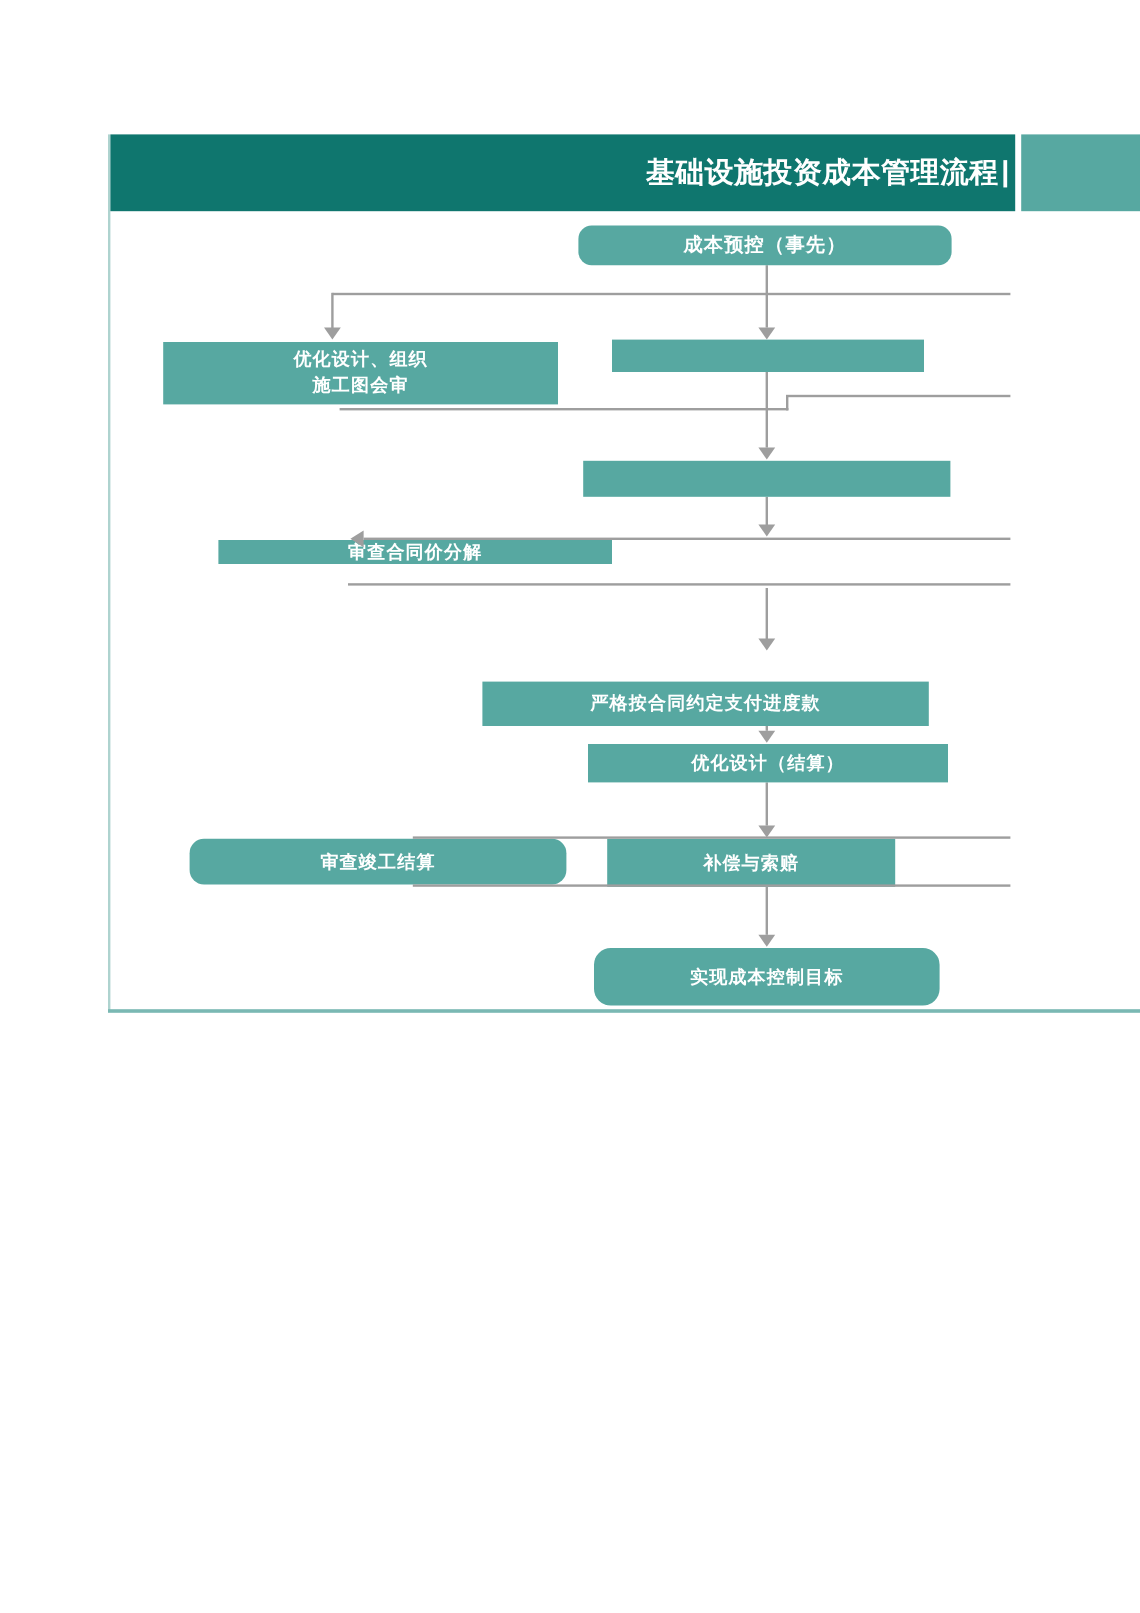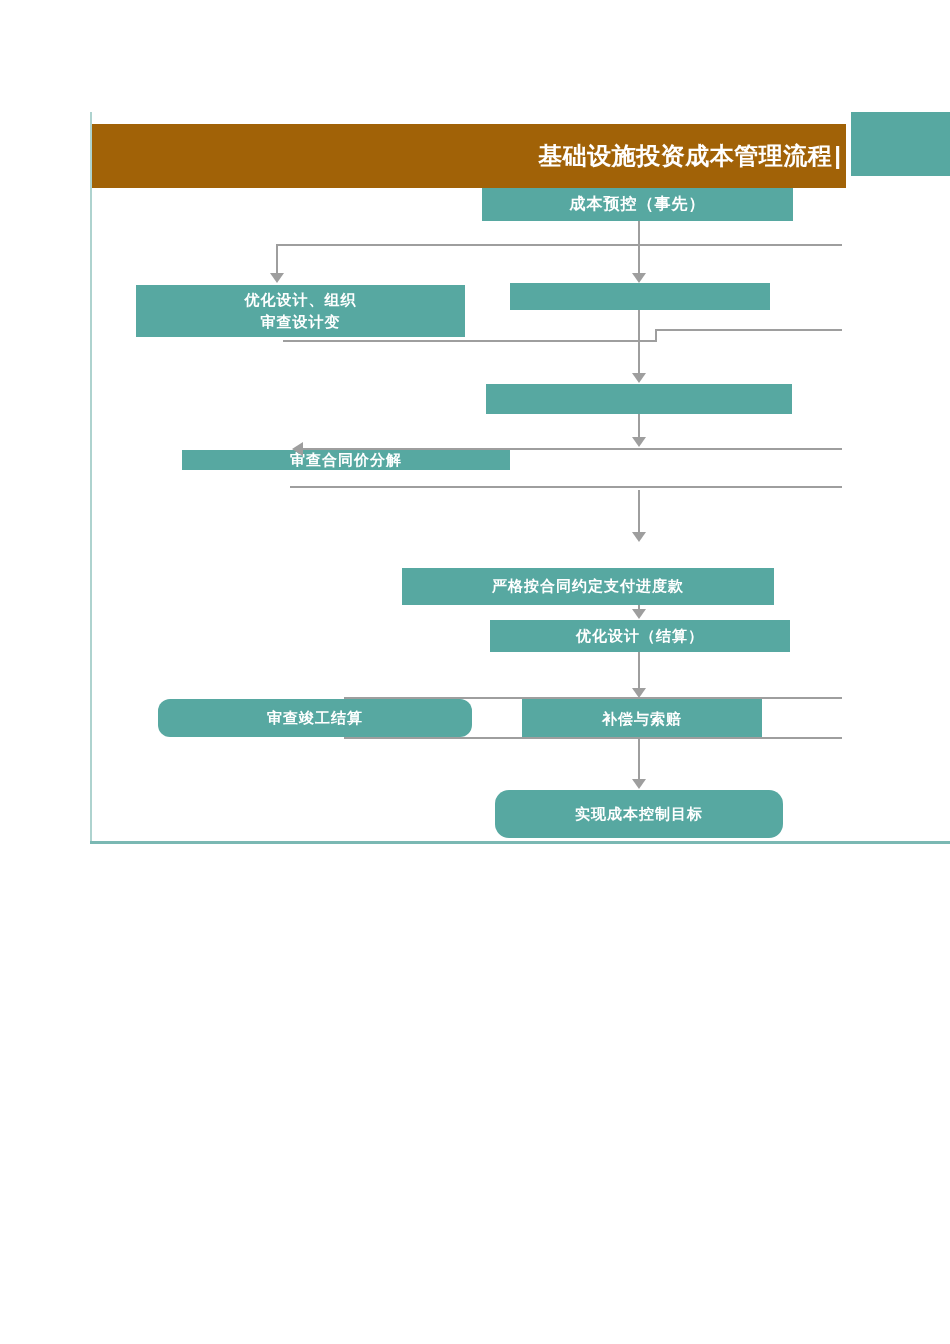--- a/index.html
+++ b/index.html
@@ -12,44 +12,44 @@
     font-family: "Liberation Sans", sans-serif;
   }
 
   
   .frame-left   { position: absolute; left: 90px;  top: 112px; width: 2px;  height: 731px; background: #aed3cf; }
   .frame-bottom { position: absolute; left: 90px;  top: 841px; width: 860px; height: 3px;  background: #7ab8b3; }
 
   
   .header-bar {
     position: absolute; left: 92px; top: 112px; width: 754px; height: 64px;
-    background: #a16207; display: flex; align-items: center; justify-content: flex-end;
-    padding-right: 5px; box-sizing: border-box; margin-top: 12px;
+    background: #0f766e; display: flex; align-items: center; justify-content: flex-end;
+    padding-right: 5px; box-sizing: border-box;
   }
   .header-bar .title  { color: #ffffff; font-weight: bold; font-size: 24px; letter-spacing: 0.5px; }
   .header-bar .cursor { color: #ffffff; font-weight: bold; font-size: 24px; margin-left: 2px; }
   .header-right { position: absolute; left: 851px; top: 112px; width: 99px; height: 64px; background: #57a8a1; }
 
   
   .node {
     position: absolute; background: #57a8a1; color: #ffffff;
     display: flex; align-items: center; justify-content: center;
     font-weight: bold; font-size: 15px; text-align: center; z-index: 2;
     letter-spacing: 1px;
   }
-  .node-a { left: 482px; top: 188px; width: 311px; height: 33px; font-size: 16px; }
+  .node-a { left: 482px; top: 188px; width: 311px; height: 33px; font-size: 16px; border-radius: 11px; }
   .node-b { left: 136px; top: 285px; width: 329px; height: 52px; flex-direction: column; line-height: 1.5; }
   .node-c { left: 510px; top: 283px; width: 260px; height: 27px; }
   .node-d { left: 486px; top: 384px; width: 306px; height: 30px; }
   .node-e { left: 148px; top: 450px; width: 328px; height: 20px; margin-left: 34px; }
   .node-f { left: 528px; top: 443px; width: 227px; height: 47px; }
   .node-g { left: 402px; top: 544px; width: 372px; height: 37px; margin-top: 24px; }
   .node-h { left: 490px; top: 620px; width: 300px; height: 32px; }
   .node-i { left: 158px; top: 699px; width: 314px; height: 38px; border-radius: 12px; }
-  .node-j { left: 522px; top: 699px; width: 240px; height: 40px; }
+  .node-j { left: 506px; top: 699px; width: 240px; height: 40px; }
   .node-k { left: 495px; top: 790px; width: 288px; height: 48px; border-radius: 14px; }
 
   
   .line { position: absolute; background: #9e9e9e; z-index: 1; }
   .line.over { z-index: 3; }
 
   .l-top      { left: 277px; top: 244px; width: 565px; height: 2px; }
   .l-corner-v { left: 276px; top: 244px; width: 2px;  height: 30px; }
 
   .v1 { left: 638px; top: 221px; width: 2px; height: 52px; }
@@ -131,21 +131,21 @@
   <div class="arrow-down a6"></div>
   <div class="arrow-down a7"></div>
   <div class="arrow-left a-ef"></div>
 
   <div class="node node-a">
     <span>成本预控（事先）</span>
   </div>
 
   <div class="node node-b">
     <span>优化设计、组织</span>
-    <span>审查设计变</span>
+    <span>施工图会审</span>
   </div>
 
   <div class="node node-c">
     <span></span>
   </div>
 
   <div class="node node-d">
     <span></span>
   </div>
 

